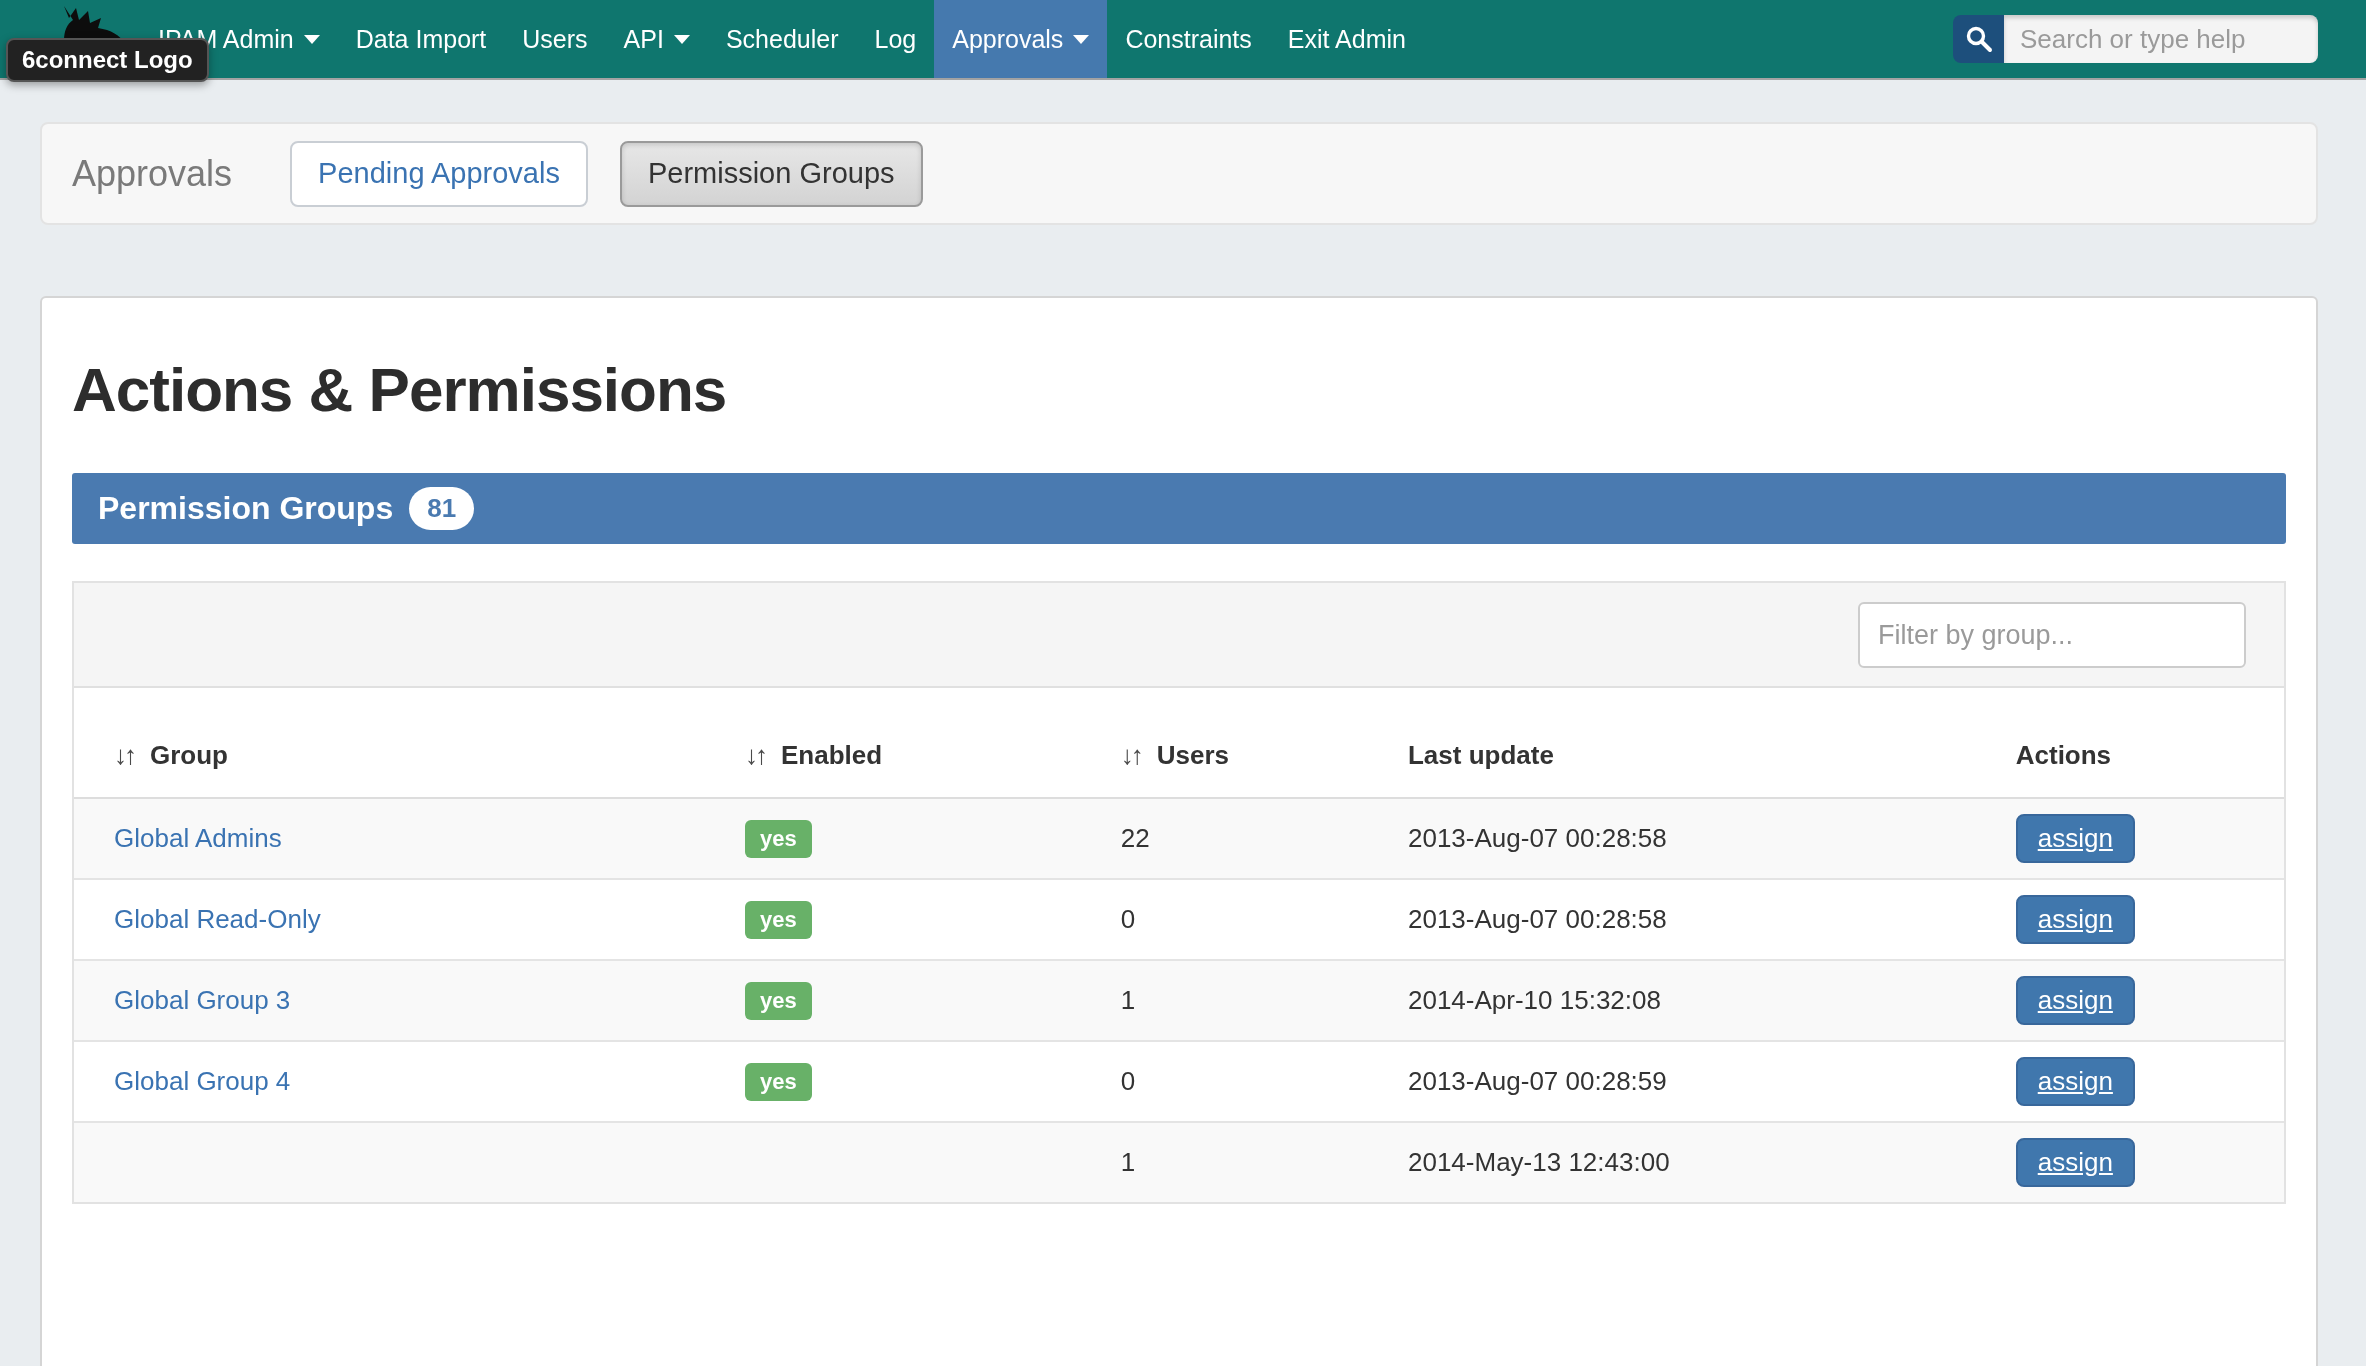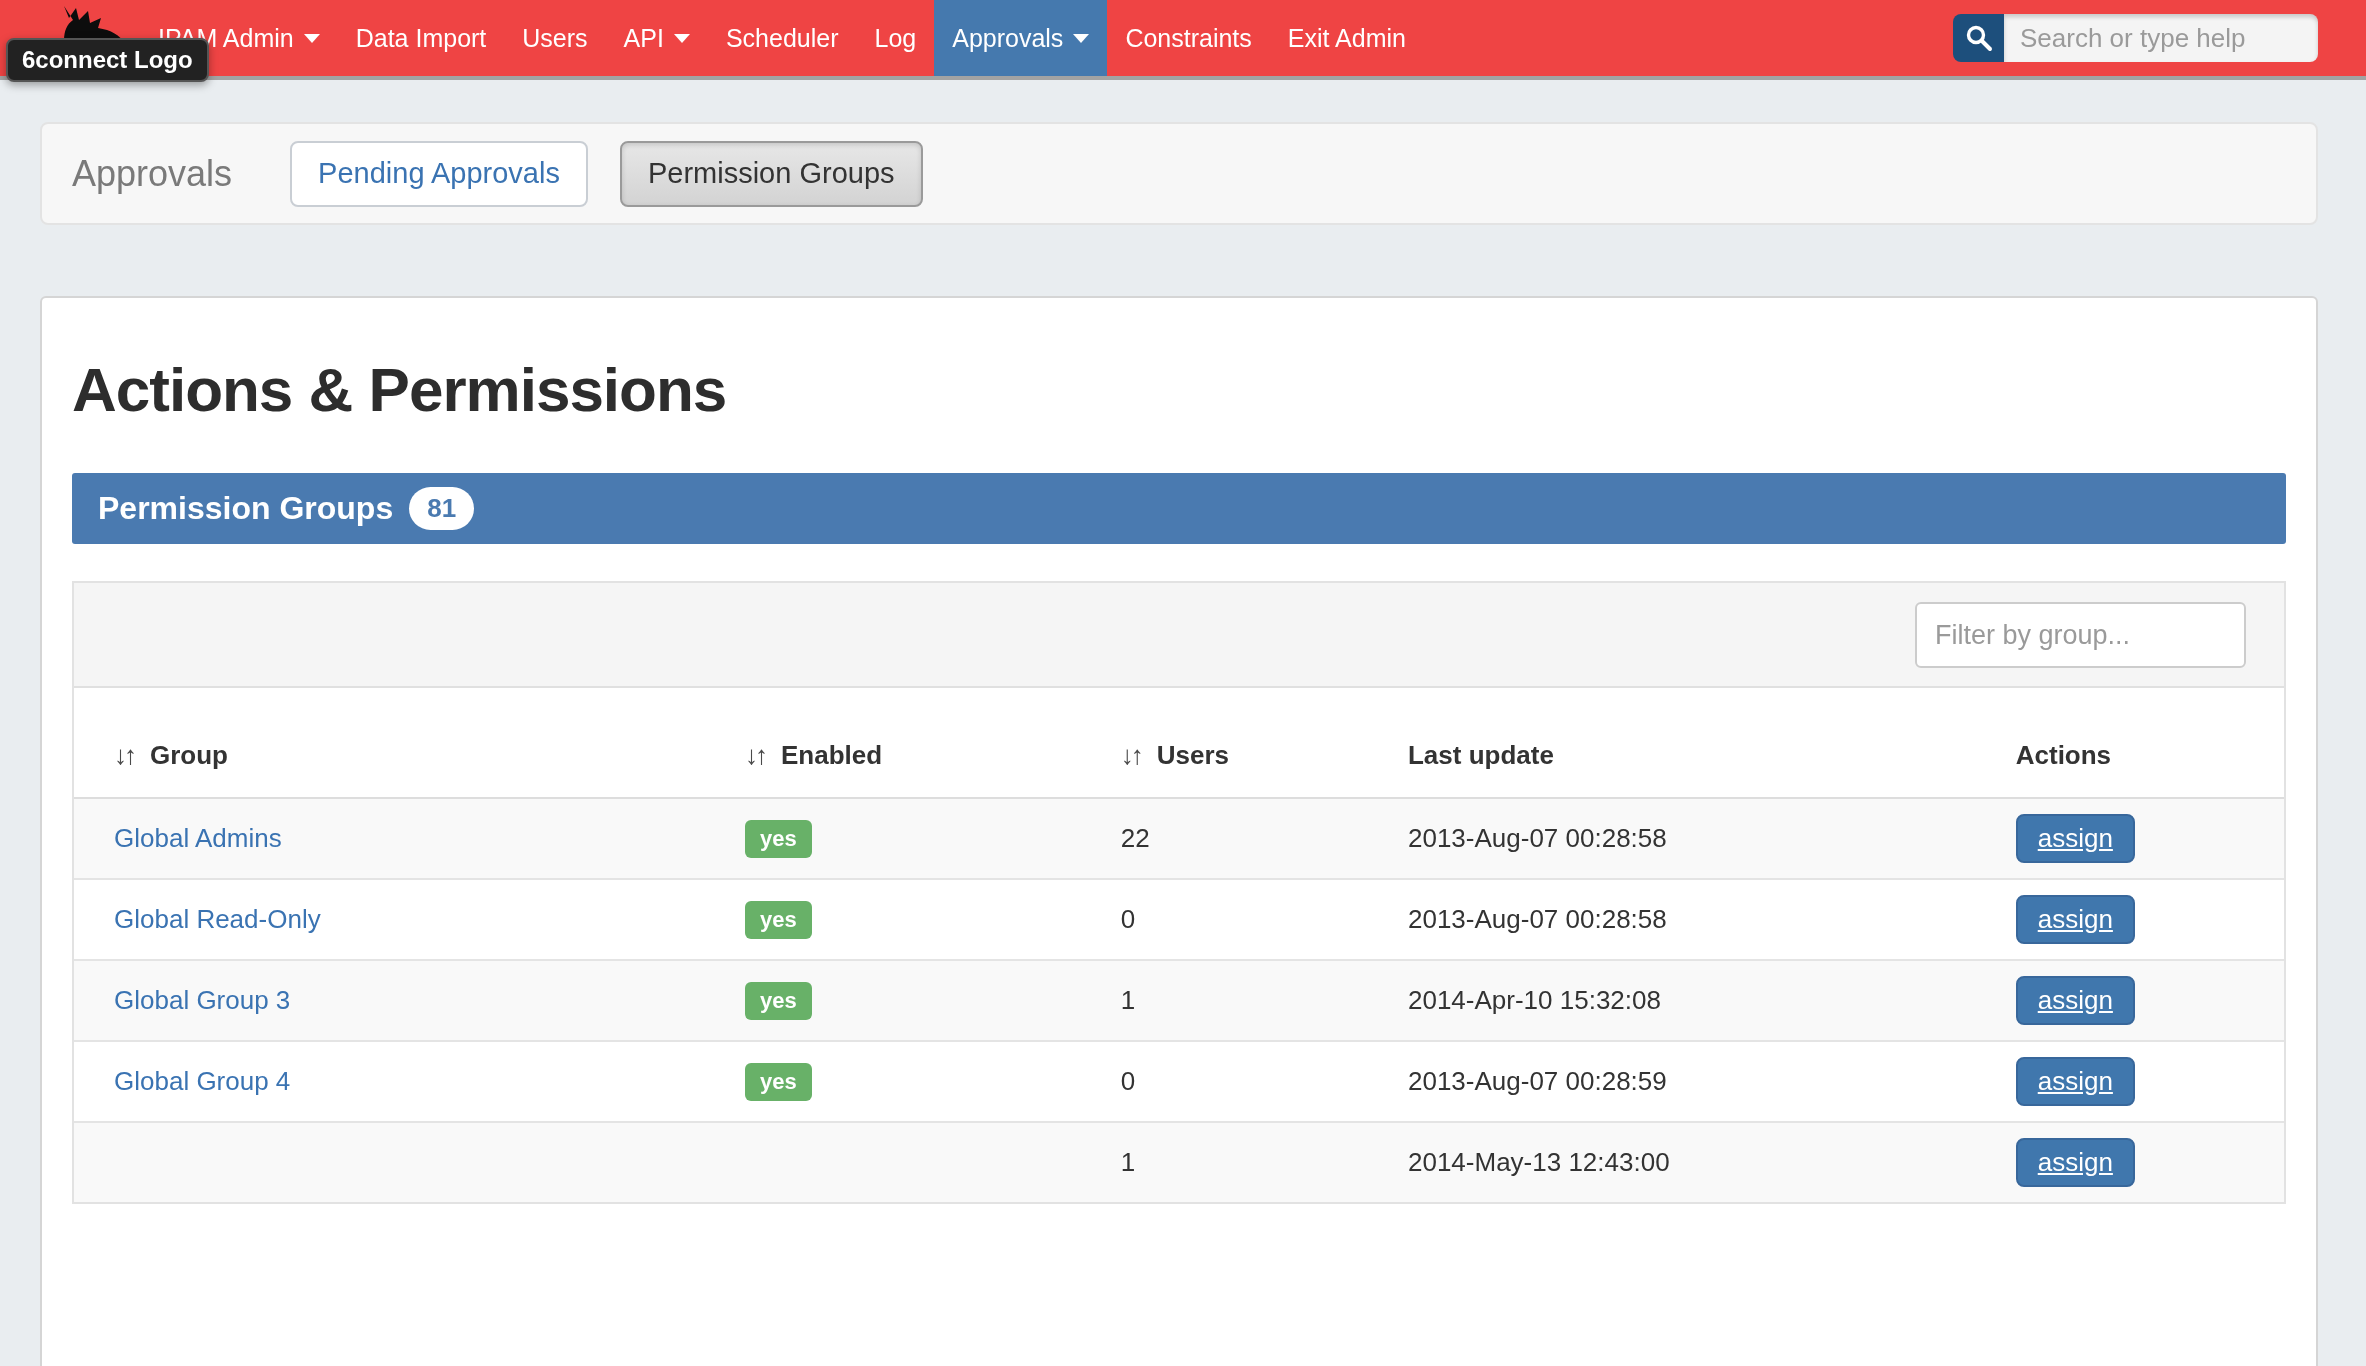--- a/index.html
+++ b/index.html
@@ -1,21 +1,21 @@
 <!DOCTYPE html>
 <html><head>
 <meta charset="utf-8">
 <style>
   * { margin:0; padding:0; box-sizing:border-box; }
   html,body { width:2366px; height:1366px; overflow:hidden;
     background:#e9edf0; font-family:"Liberation Sans", sans-serif; }
 
   
-  .navbar { position:relative; height:80px; background:#ef4444;
-    border-bottom:4px solid #a3a3a3; display:flex; align-items:stretch; }
+  .navbar { position:relative; height:80px; background:#0f766e;
+    border-bottom:2px solid #a3a3a3; display:flex; align-items:stretch; }
   .logo-wrap { position:absolute; left:46px; top:2px; width:110px; height:74px; }
   .nav-items { display:flex; align-items:stretch; margin-left:140px; }
   .nav-item { display:flex; align-items:center; padding:0 18px; color:#fff;
     font-size:25px; cursor:pointer; white-space:nowrap; }
   .nav-item.active { background:#4579ae; }
   .caret { display:inline-block; width:0; height:0; margin-left:10px;
     border-left:8px solid transparent; border-right:8px solid transparent;
     border-top:9px solid #fff; }
   .nav-search { margin-left:auto; margin-right:48px; align-self:center;
     display:flex; height:48px; }
@@ -58,21 +58,21 @@
 
   .panel-heading { margin-top:48px; height:71px; background:#4a7ab0;
     border-radius:3px; display:flex; align-items:center; padding:0 26px; }
   .panel-title { color:#fff; font-size:32px; font-weight:bold; }
   .panel-badge { margin-left:16px; background:#fff; color:#4a7ab0;
     font-size:26px; font-weight:bold; border-radius:26px; padding:6px 18px; }
 
   .panel-body { margin-top:37px; border:2px solid #e2e2e2; }
   .filter-bar { position:relative; height:105px; background:#f5f5f5;
     border-bottom:2px solid #e0e0e0; }
-  .filter-input { position:absolute; right:38px; top:19px; width:331px;
+  .filter-input { position:absolute; right:38px; top:19px; width:388px;
     height:66px; border:2px solid #ccc; border-radius:6px; padding:0 18px;
     font-size:27px; color:#333; outline:none;
     font-family:"Liberation Sans", sans-serif; }
   .filter-input::placeholder { color:#9a9a9a; }
 
   table { width:100%; border-collapse:collapse; background:#fff; }
   col.c-name{width:30%} col.c-enabled{width:17%} col.c-users{width:13%}
   col.c-update{width:27.5%} col.c-actions{width:12.5%}
   th { text-align:left; font-size:26px; font-weight:bold; color:#333;
     padding:52px 8px 26px 8px; border-bottom:2px solid #ddd; }

